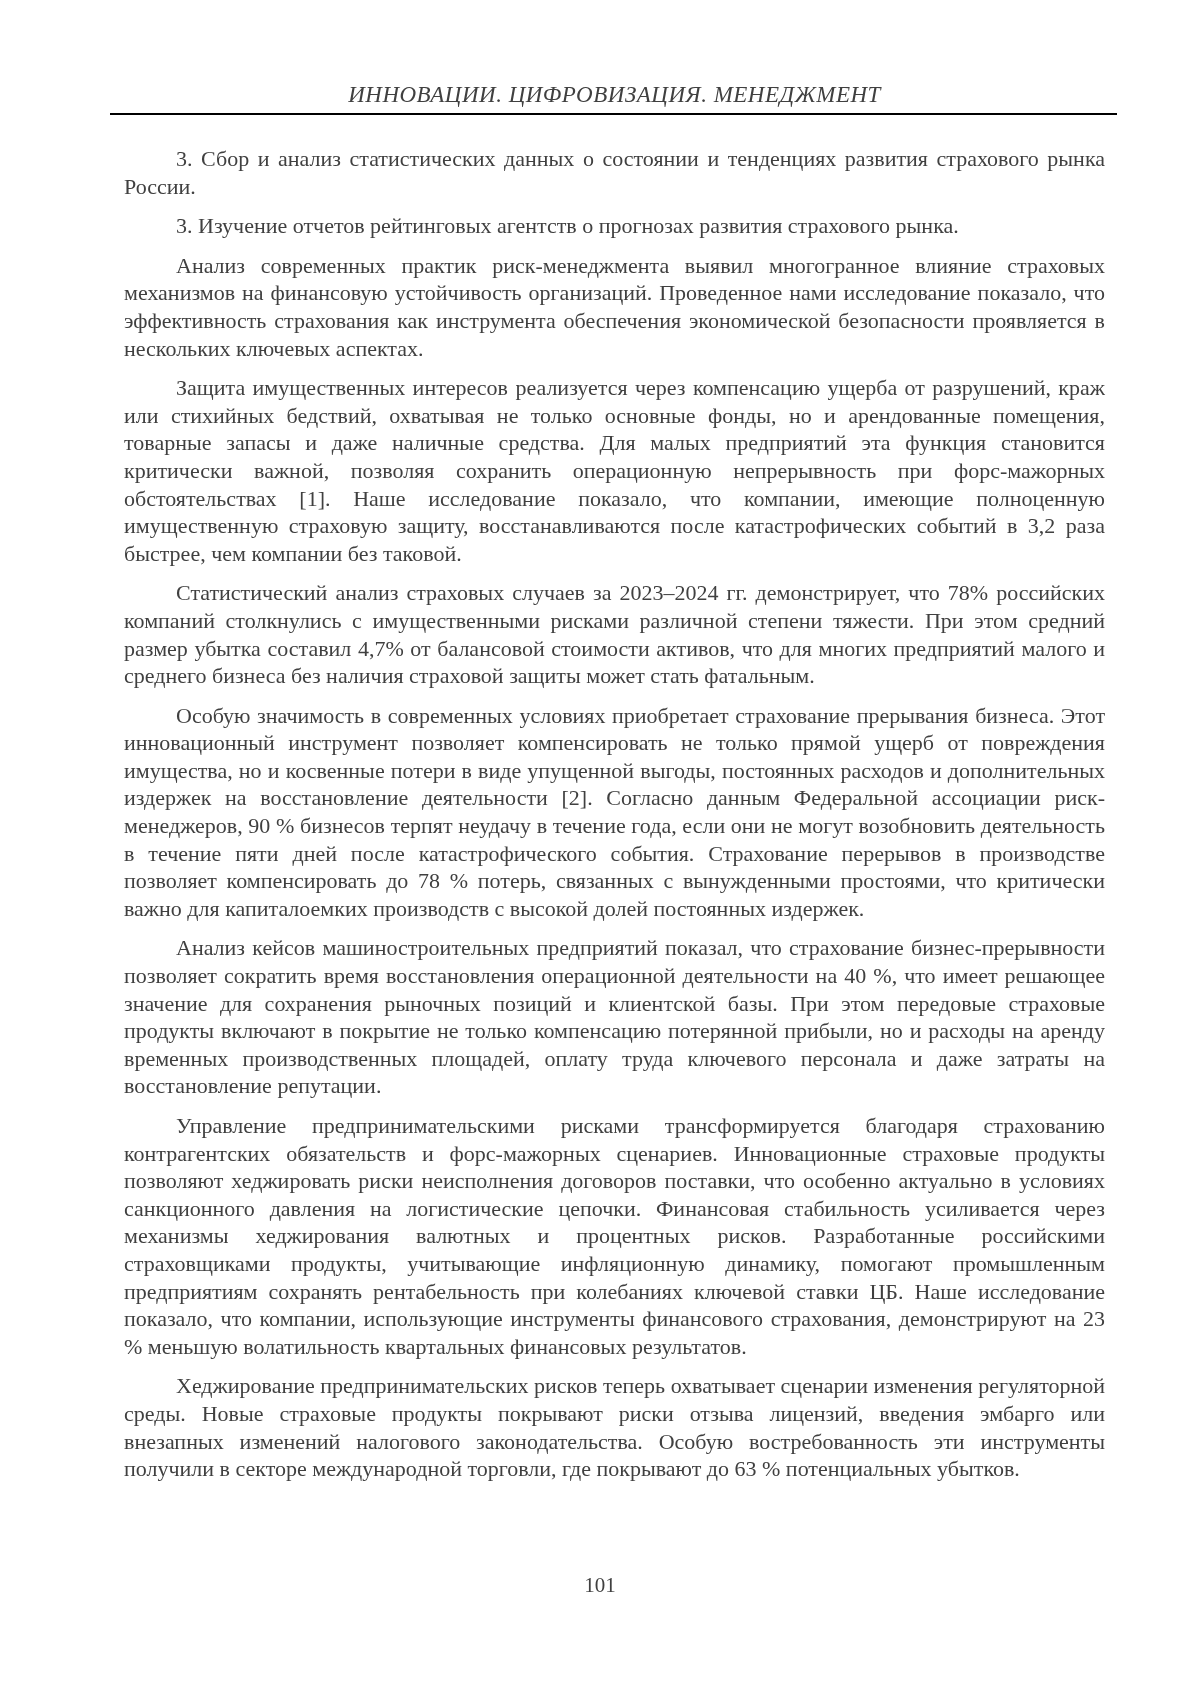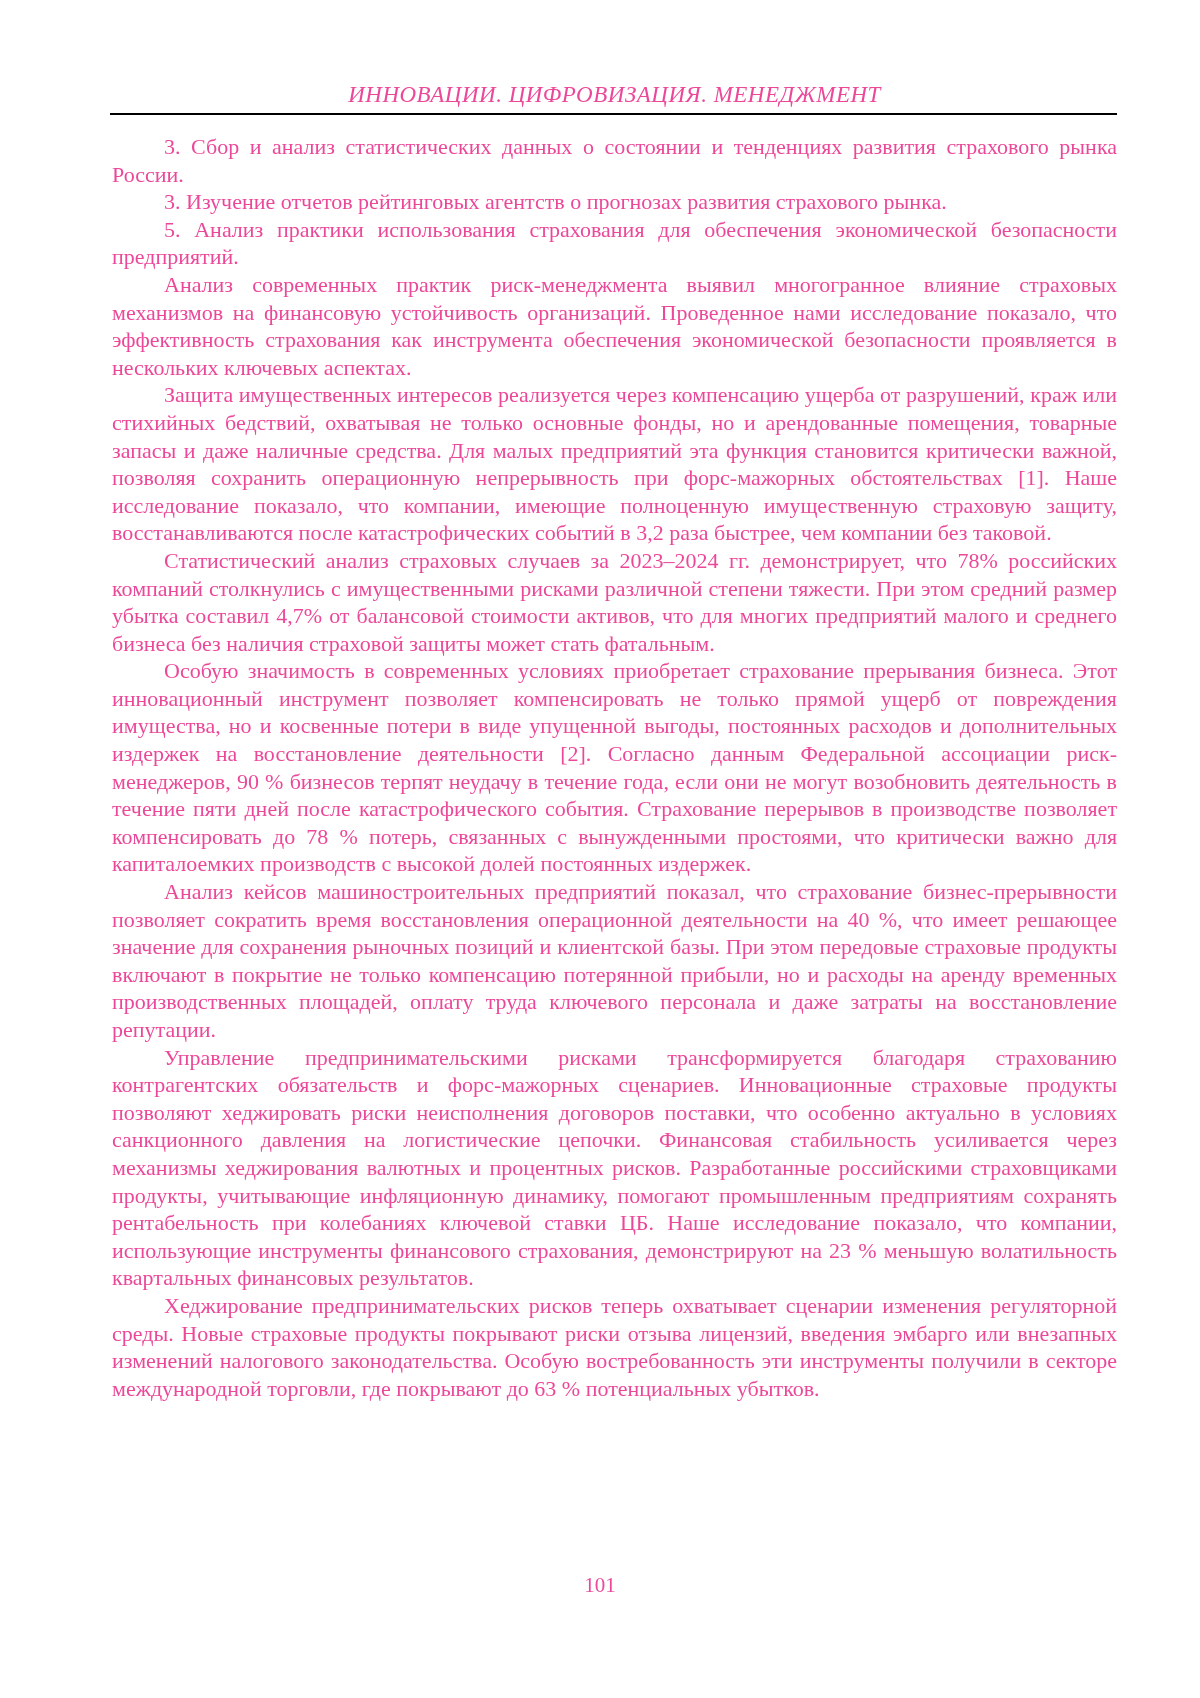--- a/index.html
+++ b/index.html
@@ -5,21 +5,21 @@
   html, body {
     margin: 0;
     padding: 0;
     background: #ffffff;
   }
   .page {
     position: relative;
     width: 1200px;
     height: 1698px;
     background: #ffffff;
-    color: #ec4899;
+    color: #404040;
     font-family: "Liberation Serif", "DejaVu Serif", serif;
     overflow: hidden;
   }
   .running-head {
     position: absolute;
     top: 82px;
     left: 112px;
     width: 1005px;
     text-align: center;
     font-style: italic;
@@ -39,21 +39,21 @@
   .body-text {
     position: absolute;
     top: 133px;
     left: 112px;
     width: 1005px;
     font-size: 22px;
     line-height: 27.6px;
     text-align: justify;
   }
   .body-text p {
-    margin: 0;
+    margin: 12px;
     padding: 0;
     text-indent: 52px;
   }
   .section-heading {
     margin: 0;
     padding: 0;
     font-size: 22px;
     font-weight: bold;
     text-align: center;
     text-indent: 0;
@@ -77,21 +77,20 @@
   <div class="running-head">ИННОВАЦИИ. ЦИФРОВИЗАЦИЯ. МЕНЕДЖМЕНТ</div>
 
   <div class="head-rule"></div>
 
   <div class="body-text">
 
     <p>3. Сбор и анализ статистических данных о состоянии и тенденциях развития страхового рынка России.</p>
 
     <p>3. Изучение отчетов рейтинговых агентств о прогнозах развития страхового рынка.</p>
 
-    <p>5. Анализ практики использования страхования для обеспечения экономической безопасности предприятий.</p>
 
 
     <p>Анализ современных практик риск-менеджмента выявил многогранное влияние страховых механизмов на финансовую устойчивость организаций. Проведенное нами исследование показало, что эффективность страхования как инструмента обеспечения экономической безопасности проявляется в нескольких ключевых аспектах.</p>
 
     <p>Защита имущественных интересов реализуется через компенсацию ущерба от разрушений, краж или стихийных бедствий, охватывая не только основные фонды, но и арендованные помещения, товарные запасы и даже наличные средства. Для малых предприятий эта функция становится критически важной, позволяя сохранить операционную непрерывность при форс-мажорных обстоятельствах [1]. Наше исследование показало, что компании, имеющие полноценную имущественную страховую защиту, восстанавливаются после катастрофических событий в 3,2 раза быстрее, чем компании без таковой.</p>
 
     <p>Статистический анализ страховых случаев за 2023–2024 гг. демонстрирует, что 78% российских компаний столкнулись с имущественными рисками различной степени тяжести. При этом средний размер убытка составил 4,7% от балансовой стоимости активов, что для многих предприятий малого и среднего бизнеса без наличия страховой защиты может стать фатальным.</p>
 
     <p>Особую значимость в современных условиях приобретает страхование прерывания бизнеса. Этот инновационный инструмент позволяет компенсировать не только прямой ущерб от повреждения имущества, но и косвенные потери в виде упущенной выгоды, постоянных расходов и дополнительных издержек на восстановление деятельности [2]. Согласно данным Федеральной ассоциации риск-менеджеров, 90 % бизнесов терпят неудачу в течение года, если они не могут возобновить деятельность в течение пяти дней после катастрофического события. Страхование перерывов в производстве позволяет компенсировать до 78 % потерь, связанных с вынужденными простоями, что критически важно для капиталоемких производств с высокой долей постоянных издержек.</p>
 

